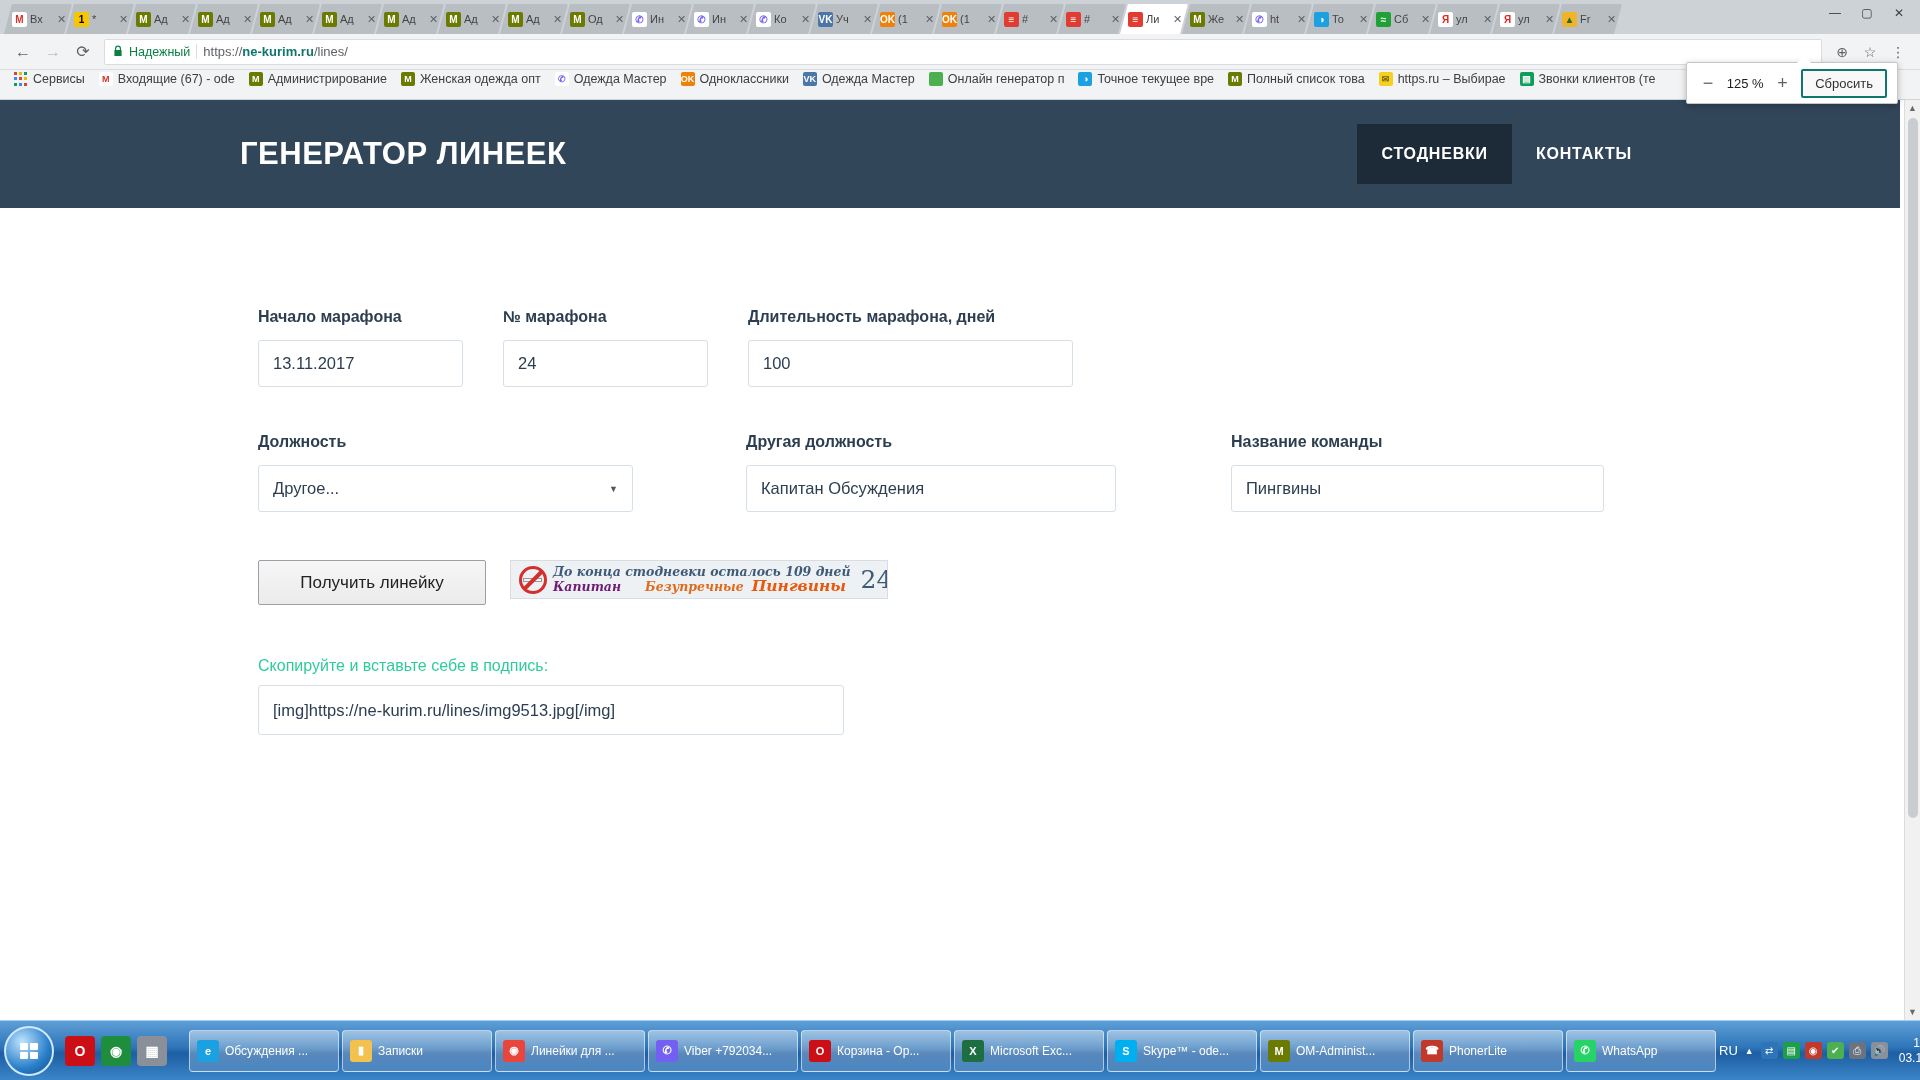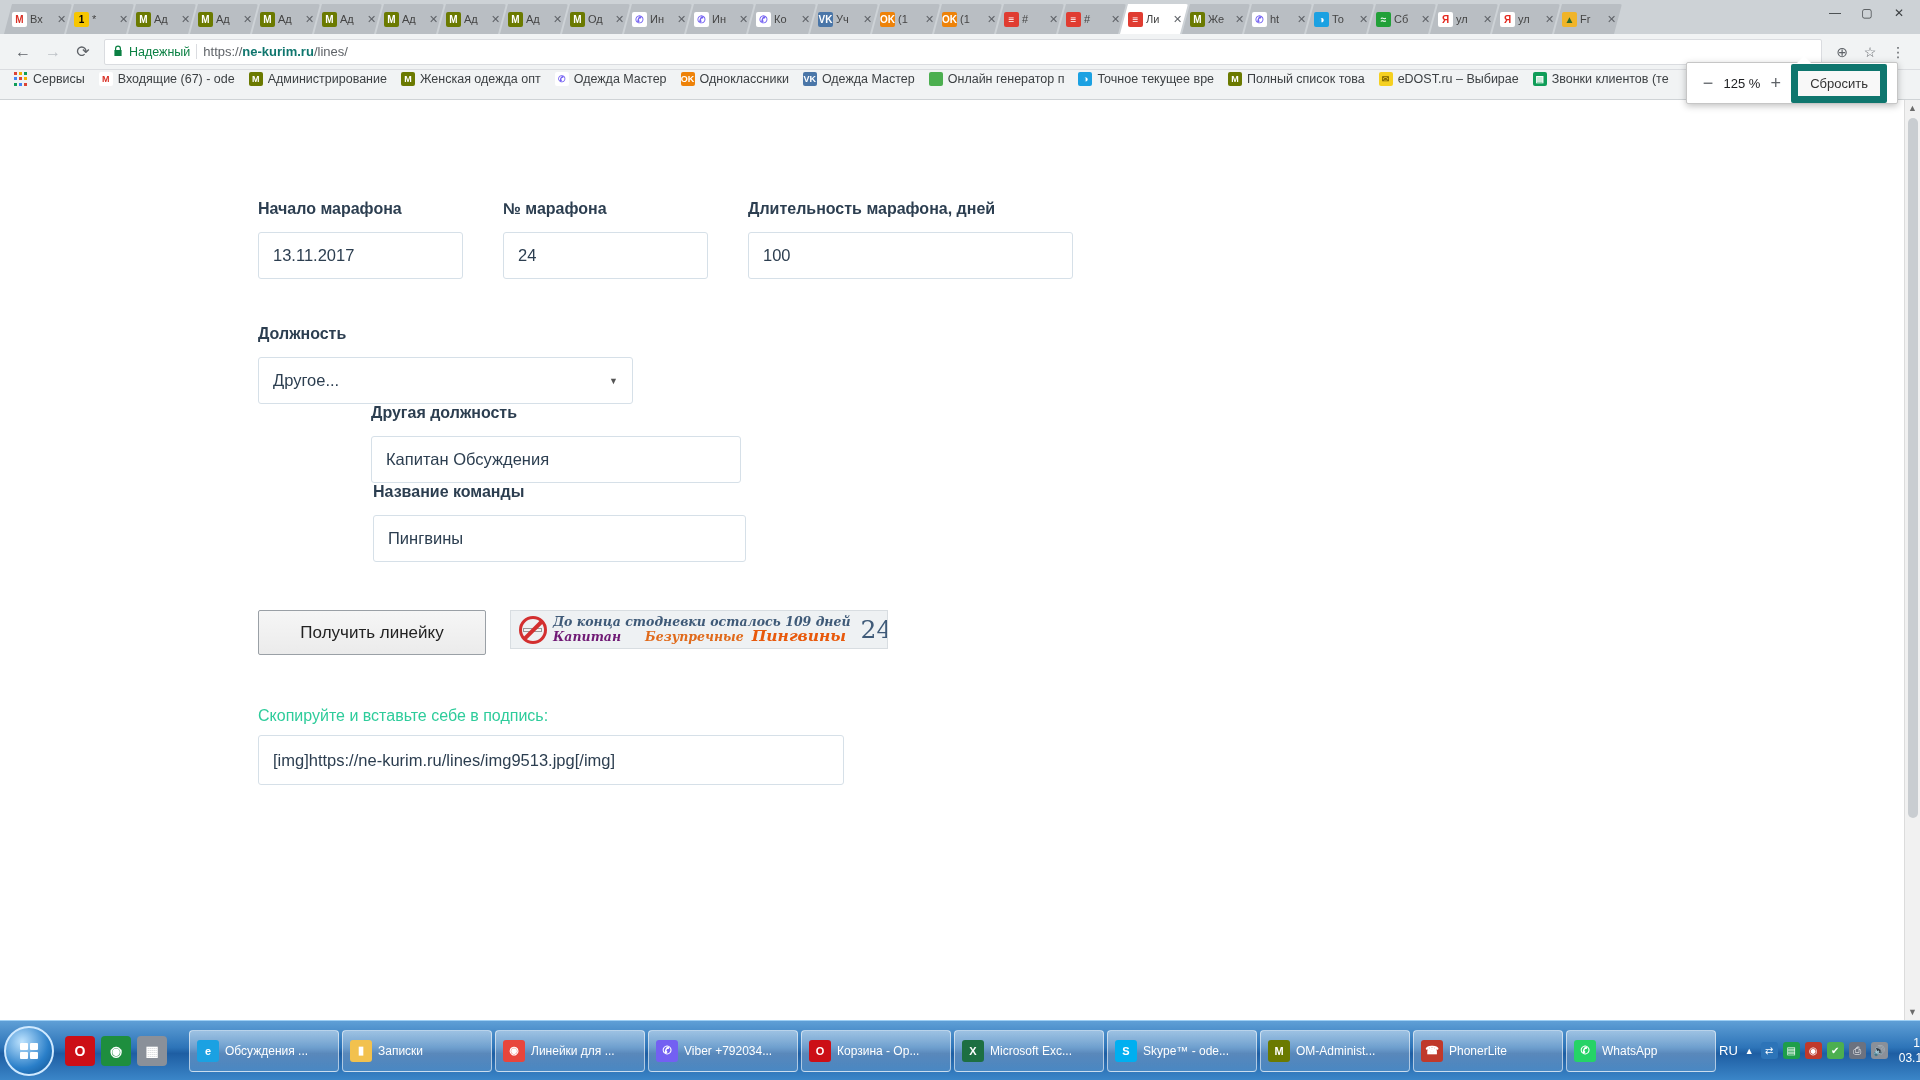--- a/index.html
+++ b/index.html
@@ -82,21 +82,21 @@
     display: flex; align-items: center; justify-content: space-between;
     padding: 0 10px; z-index: 60;
   }
   .zoombubble:before {
     content: ""; position: absolute; top: -7px; right: 86px;
     border-left: 7px solid transparent; border-right: 7px solid transparent;
     border-bottom: 7px solid #fff;
   }
   .zmbtn { font-size: 18px; color: #5f6368; width: 22px; text-align: center; }
   .zmval { font-size: 13px; color: #202124; }
-  .zmreset { border: 7px solid #0f766e; border-radius: 2px; background: #f8f8f8;
+  .zmreset { border: 2px solid #0f766e; border-radius: 2px; background: #f8f8f8;
              font-size: 13px; color: #333; padding: 5px 12px; }
 
   
   .viewport { flex: 1 1 auto; position: relative; background: #fff; overflow: hidden; }
   .page { width: 1900px; height: 100%; }
 
   .site-header {
     background: #32465a; height: 108px; display: flex; align-items: center;
     padding: 0 0 0 0; position: relative;
   }
@@ -122,21 +122,21 @@
     display: flex; align-items: center; padding: 0 14px;
     font-size: 16.5px; color: #2c3e50; border-radius: 3px;
   }
   .sel {
     border: 1px solid #d6e0e8; background: #fff; height: 47px;
     display: flex; align-items: center; justify-content: space-between;
     padding: 0 14px; font-size: 16.5px; color: #2c3e50; border-radius: 3px;
   }
   .caret { font-size: 9px; color: #555; }
 
-  .row2 { margin-top: 46px; flex-direction: column; }
+  .row2 { margin-top: 46px; }
 
   .getbtn {
     margin-top: 48px; width: 228px; height: 45px; border: 1px solid #9aa0a6;
     background: linear-gradient(#f6f6f6, #ebebeb);
     display: flex; align-items: center; justify-content: center;
     font-size: 17px; color: #222; border-radius: 2px;
   }
 
   
   .banner {
@@ -434,32 +434,39 @@
         <div class="bmk">
           <span class="bico" style="background:#1ba1e2;color:#ffffff">◑</span>
           <span class="blabel">Точное текущее вре</span>
         </div>
         <div class="bmk">
           <span class="bico" style="background:#6b7a00;color:#ffffff">M</span>
           <span class="blabel">Полный список това</span>
         </div>
         <div class="bmk">
           <span class="bico" style="background:#f5d020;color:#7a6000">✉</span>
-          <span class="blabel">eDOST.ru – Выбирае</span>
+          <span class="blabel">https.ru – Выбирае</span>
         </div>
         <div class="bmk">
           <span class="bico" style="background:#0f9d58;color:#ffffff">▤</span>
           <span class="blabel">Звонки клиентов (те</span>
         </div>
       </div>
   </div>
 
   <div class="viewport">
     <div class="page">
 
+      <div class="site-header">
+        <div class="brand">ГЕНЕРАТОР ЛИНЕЕК</div>
+        <div class="nav">
+          <div class="navitem active">СТОДНЕВКИ</div>
+          <div class="navitem">КОНТАКТЫ</div>
+        </div>
+      </div>
 
       <div class="content">
 
         <div class="row">
           <div class="field" style="width:205px;">
             <span class="flabel">Начало марафона</span>
             <div class="inp">13.11.2017</div>
           </div>
           <div class="field" style="width:205px;margin-left:40px;">
             <span class="flabel">№ марафона</span>

